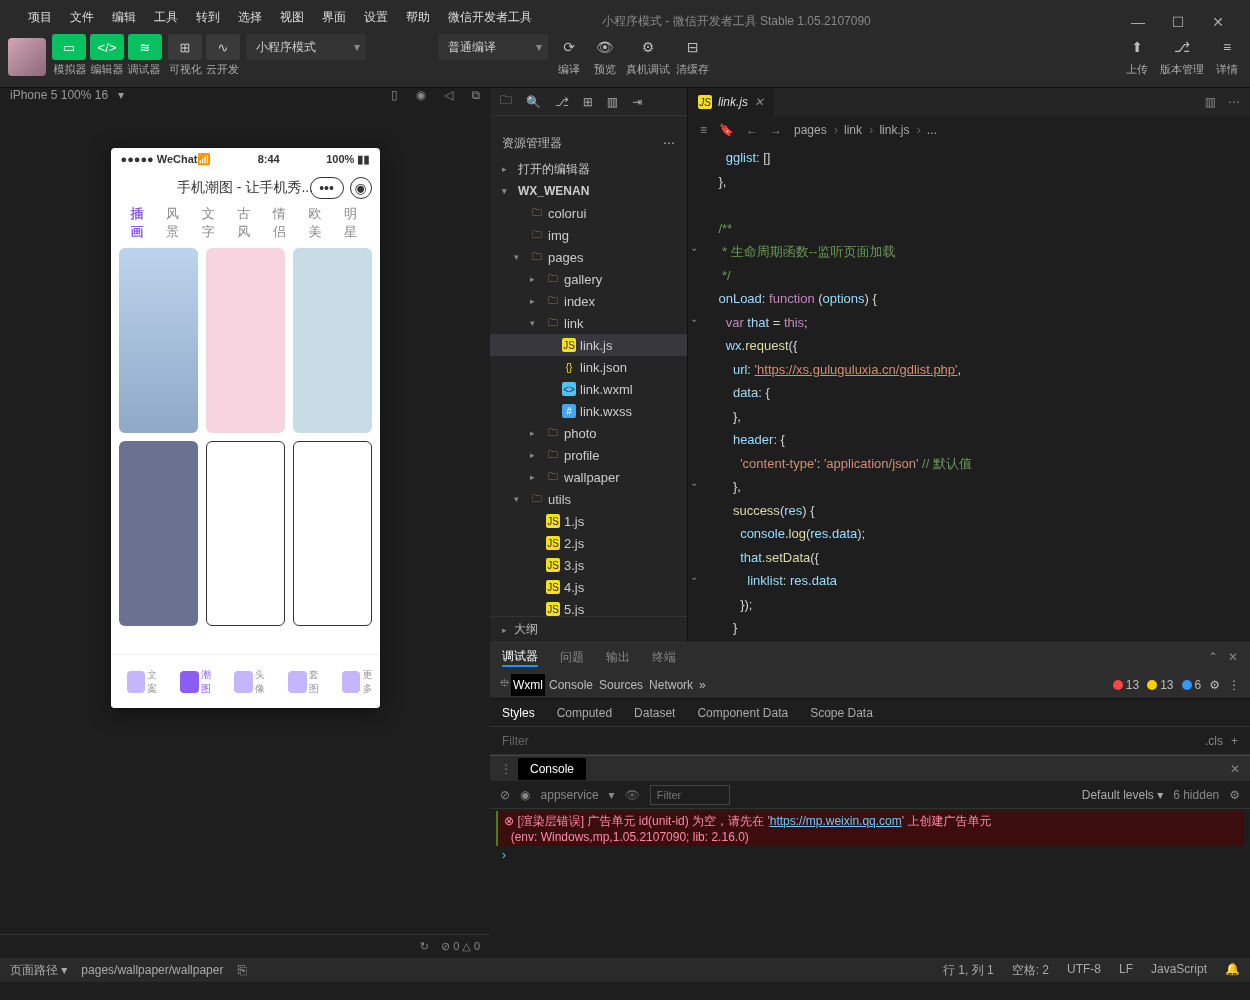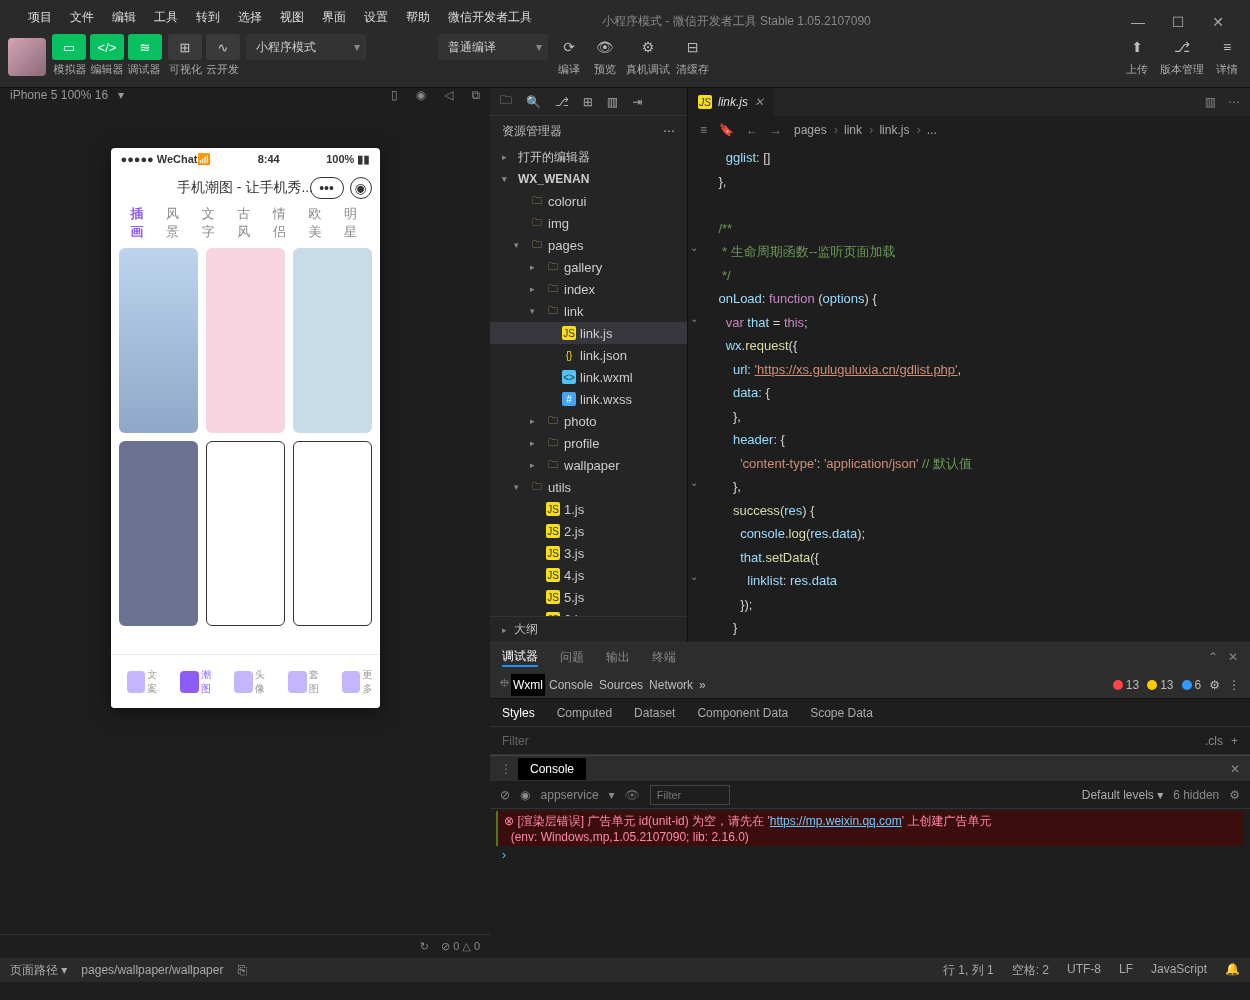--- a/index.html
+++ b/index.html
@@ -53,21 +53,21 @@
 .pnav { position:absolute; bottom:0; left:0; right:0; height:54px; border-top:1px solid #eee; display:flex; background:#fff;}
 .pni { flex:1; display:flex; flex-direction:row; align-items:center; justify-content:center; font-size:10px; gap:2px; color:#999;margin-left:16px;}
 .pni.active{color:#8b5cf6;}
 .pni .ic{width:22px;height:22px;background:#c4b5fd;border-radius:4px;}
 .pni.active .ic{background:#8b5cf6;}
 .phone{position:relative;}
 
 
 .explorer { width: 198px; background: #252526; border-right:1px solid #111; display:flex; flex-direction:column;}
 .exhead { height:28px; display:flex; align-items:center; gap:14px; padding:0 10px; color:#aaa; border-bottom:1px solid #333;}
-.extitle { height:30px; padding:0 12px; display:flex; align-items:center; justify-content:space-between; color:#bbb; font-size:12px;}
+.extitle { height:30px; padding:0 12px; display:flex; align-items:center; justify-content:space-between; color:#bbb; font-size:12px;margin-top:12px;}
 .tree { flex:1; overflow:auto; font-size:13px; color:#ccc; }
 .tn { height:22px; display:flex; align-items:center; padding-left:12px; gap:4px; cursor:pointer;}
 .tn.sel { background:#37373d;}
 .tw { width:12px; color:#888; font-size:9px;}
 .fic { width:14px; height:14px; display:inline-flex; align-items:center; justify-content:center; font-size:10px; border-radius:2px;}
 .fic.folder{color:#dcb67a;}
 .fic.js{background:#f7df1e; color:#333;}
 .fic.json{color:#f7df1e;}
 .fic.wxml{background:#4fc3f7; color:#333;}
 .fic.wxss{background:#42a5f5; color:#fff;}

